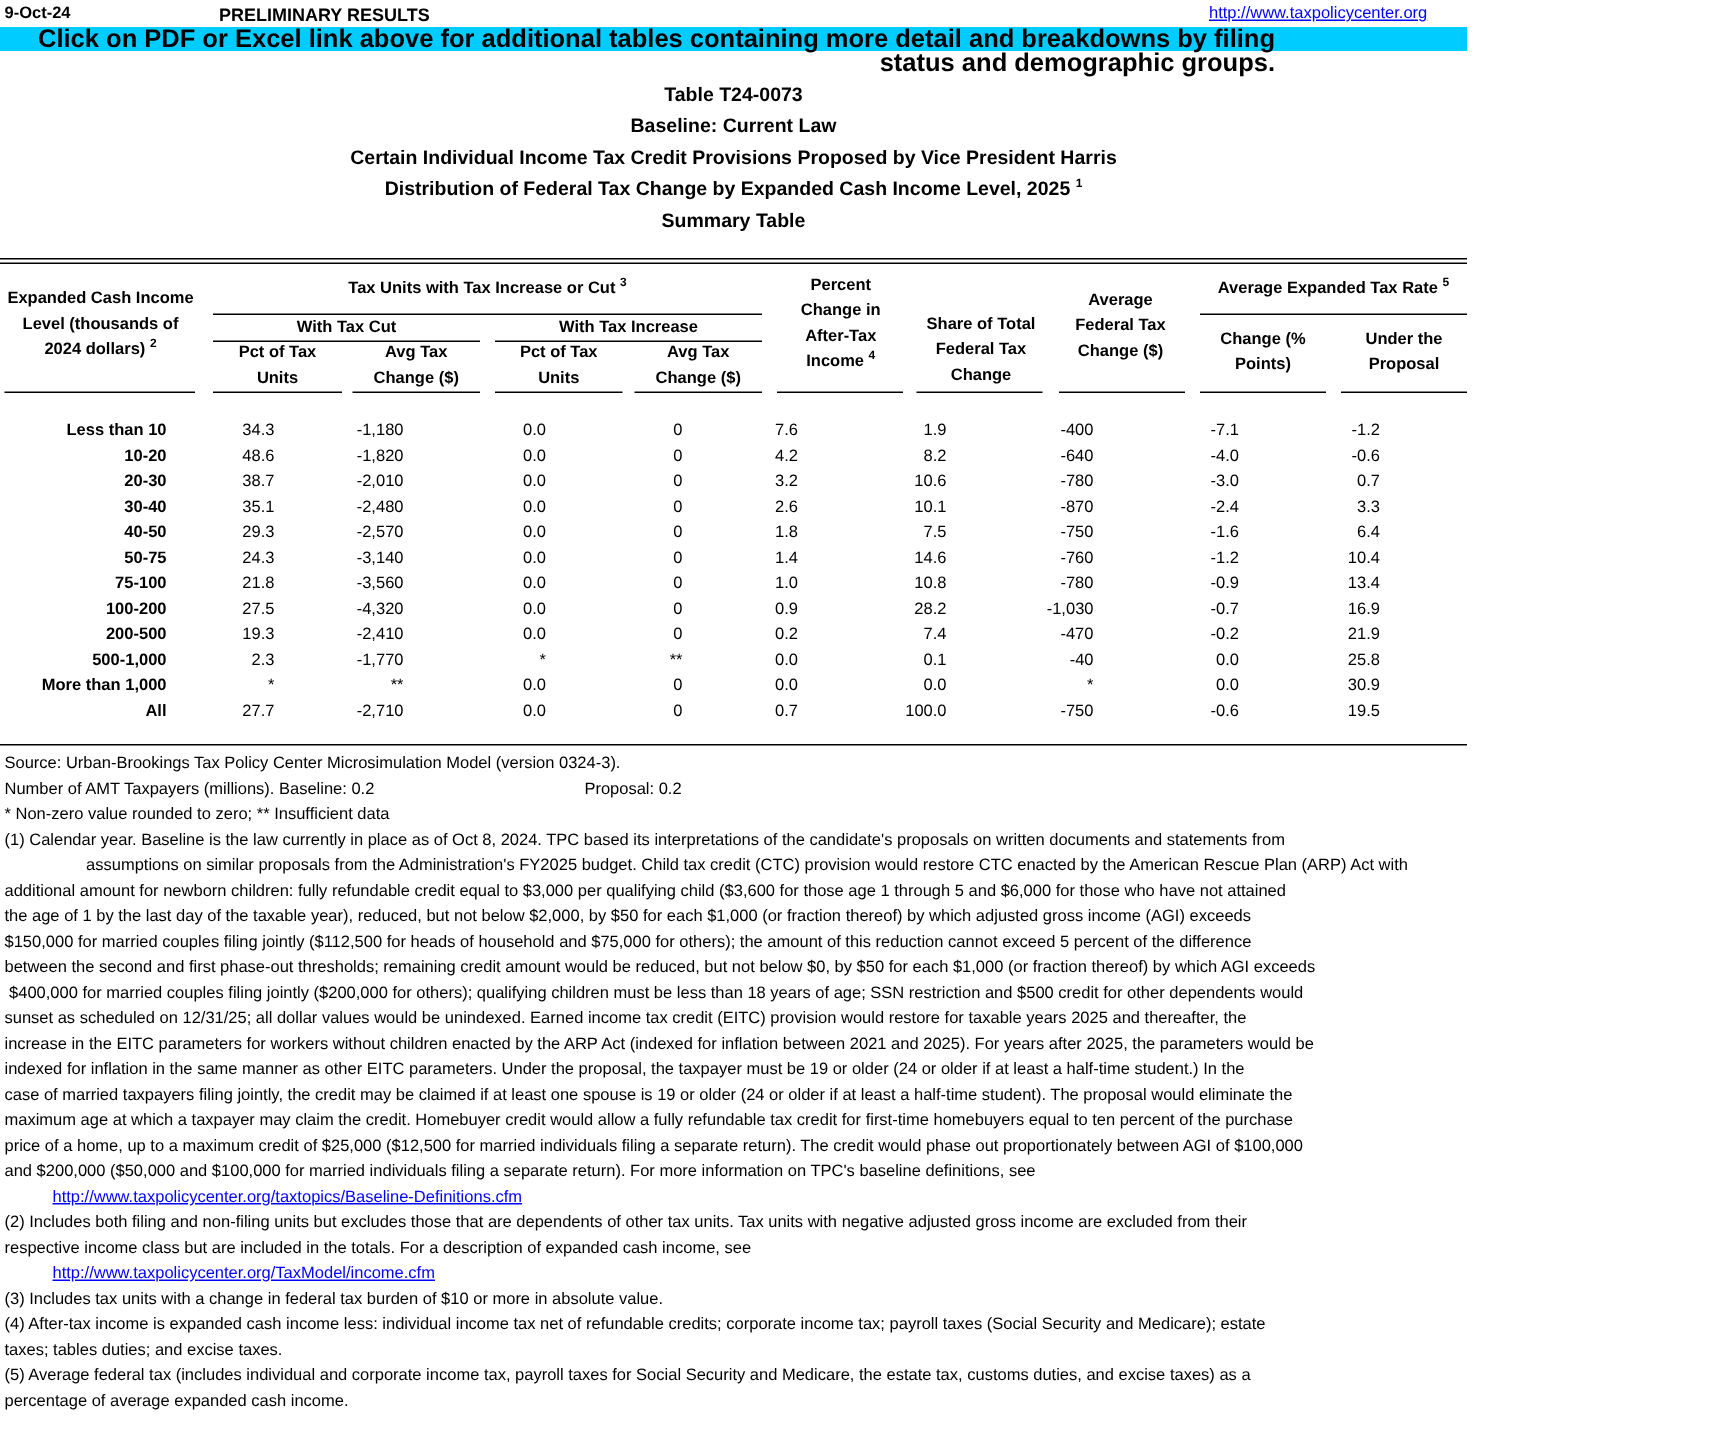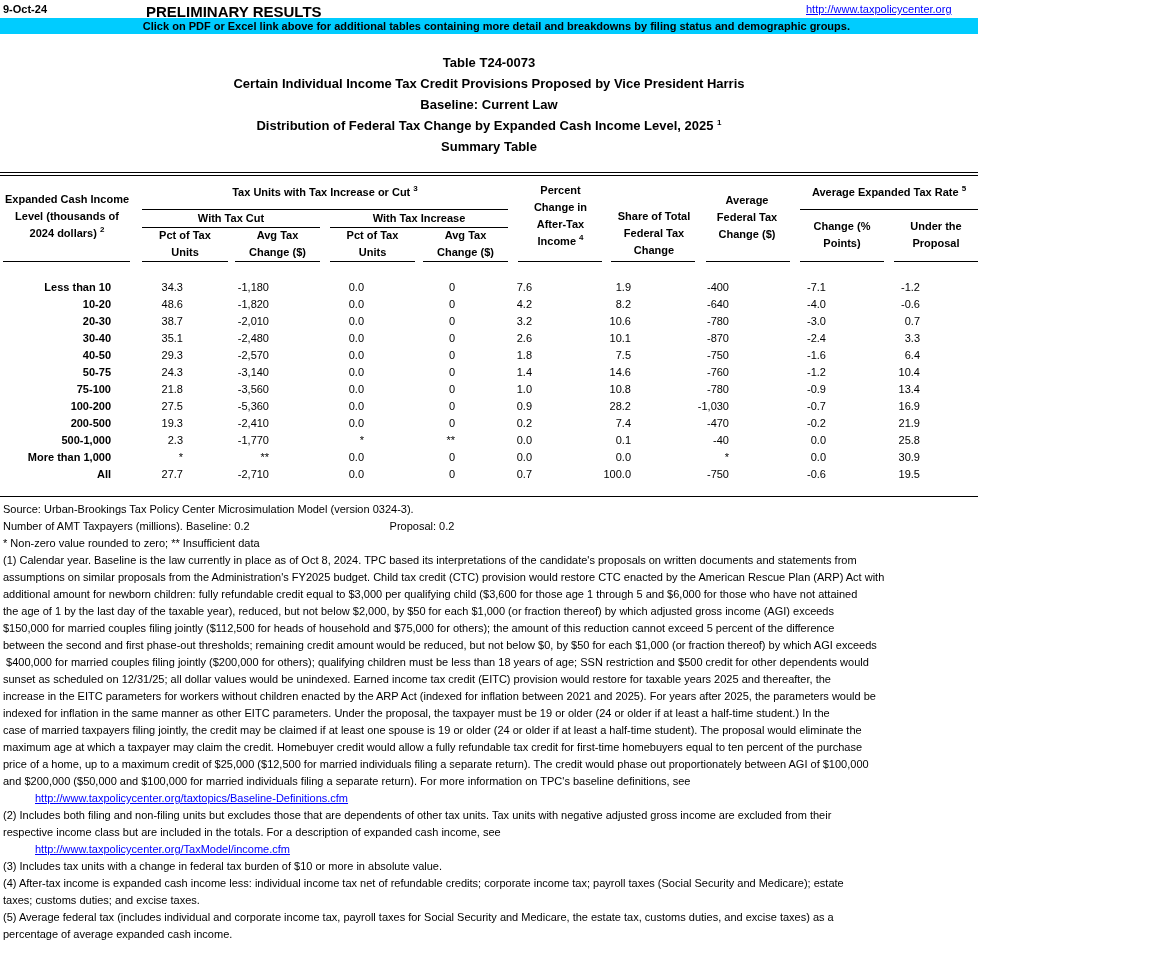--- a/index.html
+++ b/index.html
@@ -3,25 +3,25 @@
 <meta charset="utf-8">
 <style>
   html, body { margin: 0; padding: 0; background: #ffffff; }
   body {
     width: 1152px; height: 958px; overflow: hidden; position: relative;
     font-family: "Liberation Sans", "DejaVu Sans", sans-serif;
     color: #000; font-size: 11px;
   }
   .abs { position: absolute; }
   .date { left: 3px; top: 3px; font-weight: bold; font-size: 11px; }
-  .prelim { left: 146px; top: 3px; font-weight: bold; font-size: 15px; }
+  .prelim { left: 146px; top: 3px; font-weight: bold; font-size: 12px; }
   .toplink { left: 806px; top: 3px; font-size: 11px; color: #0000ff; text-decoration: underline; cursor: pointer; }
   .banner {
     left: 0; top: 18px; width: 978px; height: 16px; background: #00ccff;
-    font-weight: bold; font-size: 11px; text-align: right; box-sizing: border-box;
+    font-weight: bold; font-size: 17px; text-align: right; box-sizing: border-box;
     padding-right: 128px; line-height: 16px;
   }
   .titles { left: 0; top: 54px; width: 978px; text-align: center; font-weight: bold; font-size: 13px; }
   .titles div { height: 21px; line-height: 18px; }
   sup { font-size: 8px; vertical-align: super; line-height: 0; }
 
   .dbl-line { left: 0; width: 978px; height: 0; border-top: 1px solid #000; }
 
   .hdr { font-weight: bold; font-size: 11px; text-align: center; line-height: 17px; }
   .uline { border-bottom: 1px solid #000; height: 0; }
@@ -39,22 +39,22 @@
 </head>
 <body>
 
 <div class="abs date">9-Oct-24</div>
 <div class="abs prelim">PRELIMINARY RESULTS</div>
 <div class="abs toplink">http://www.taxpolicycenter.org</div>
 <div class="abs banner">Click on PDF or Excel link above for additional tables containing more detail and breakdowns by filing status and demographic groups.</div>
 
 <div class="abs titles">
   <div>Table T24-0073</div>
+  <div>Baseline: Current Law</div>
   <div>Certain Individual Income Tax Credit Provisions Proposed by Vice President Harris</div>
-  <div>Baseline: Current Law</div>
   <div><span>Distribution of Federal Tax Change by Expanded Cash Income Level, 2025</span> <sup>1</sup></div>
   <div>Summary Table</div>
 </div>
 
 <div class="abs dbl-line" style="top:172px;"></div>
 <div class="abs dbl-line" style="top:175px;"></div>
 
 <div class="abs hdr" style="left:0;top:191px;width:134px;">
   <div>Expanded Cash Income</div>
   <div>Level (thousands of</div>
@@ -212,21 +212,21 @@
         <td class="c4">0</td>
         <td class="c5">1.0</td>
         <td class="c6">10.8</td>
         <td class="c7">-780</td>
         <td class="c8">-0.9</td>
         <td class="c9">13.4</td>
       </tr>
       <tr>
         <td class="lbl">100-200</td>
         <td class="c1">27.5</td>
-        <td class="c2">-5,360</td>
+        <td class="c2">-4,320</td>
         <td class="c3">0.0</td>
         <td class="c4">0</td>
         <td class="c5">0.9</td>
         <td class="c6">28.2</td>
         <td class="c7">-1,030</td>
         <td class="c8">-0.7</td>
         <td class="c9">16.9</td>
       </tr>
       <tr>
         <td class="lbl">200-500</td>
@@ -282,21 +282,21 @@
 <div class="abs dbl-line" style="top:496px;"></div>
 
 <div class="abs notes">
   <div class="note-line">Source: Urban-Brookings Tax Policy Center Microsimulation Model (version 0324-3).</div>
   <div class="note-line">
     <span>Number of AMT Taxpayers (millions).  Baseline: 0.2</span><span style="display:inline-block;width:140px;"></span><span>Proposal: 0.2</span>
   </div>
   <div class="note-line">* Non-zero value rounded to zero; ** Insufficient data</div>
   <div id="n1">
       <div class="note-line" style="white-space: pre;">(1) Calendar year. Baseline is the law currently in place as of Oct 8, 2024. TPC based its interpretations of the candidate's proposals on written documents and statements from</div>
-      <div class="note-line" style="white-space: pre;">assumptions on similar proposals from the Administration's FY2025 budget. Child tax credit (CTC) provision would restore CTC enacted by the American Rescue Plan (ARP) Act with</div>
+      <div class="note-line" style="white-space: pre; text-align: center;">assumptions on similar proposals from the Administration's FY2025 budget. Child tax credit (CTC) provision would restore CTC enacted by the American Rescue Plan (ARP) Act with</div>
       <div class="note-line" style="white-space: pre;">additional amount for newborn children: fully refundable credit equal to $3,000 per qualifying child ($3,600 for those age 1 through 5 and $6,000 for those who have not attained</div>
       <div class="note-line" style="white-space: pre;">the age of 1 by the last day of the taxable year), reduced, but not below $2,000, by $50 for each $1,000 (or fraction thereof) by which adjusted gross income (AGI) exceeds</div>
       <div class="note-line" style="white-space: pre;">$150,000 for married couples filing jointly ($112,500 for heads of household and $75,000 for others); the amount of this reduction cannot exceed 5 percent of the difference</div>
       <div class="note-line" style="white-space: pre;">between the second and first phase-out thresholds; remaining credit amount would be reduced, but not below $0, by $50 for each $1,000 (or fraction thereof) by which AGI exceeds</div>
       <div class="note-line" style="white-space: pre;"> $400,000 for married couples filing jointly ($200,000 for others); qualifying children must be less than 18 years of age; SSN restriction and $500 credit for other dependents would</div>
       <div class="note-line" style="white-space: pre;">sunset as scheduled on 12/31/25; all dollar values would be unindexed. Earned income tax credit (EITC) provision would restore for taxable years 2025 and thereafter, the</div>
       <div class="note-line" style="white-space: pre;">increase in the EITC parameters for workers without children enacted by the ARP Act (indexed for inflation between 2021 and 2025). For years after 2025, the parameters would be</div>
       <div class="note-line" style="white-space: pre;">indexed for inflation in the same manner as other EITC parameters. Under the proposal, the taxpayer must be 19 or older (24 or older if at least a half-time student.) In the</div>
       <div class="note-line" style="white-space: pre;">case of married taxpayers filing jointly, the credit may be claimed if at least one spouse is 19 or older (24 or older if at least a half-time student). The proposal would eliminate the</div>
       <div class="note-line" style="white-space: pre;">maximum age at which a taxpayer may claim the credit. Homebuyer credit would allow a fully refundable tax credit for first-time homebuyers equal to ten percent of the purchase</div>
@@ -305,19 +305,19 @@
     </div>
   <div class="note-line"><a>http://www.taxpolicycenter.org/taxtopics/Baseline-Definitions.cfm</a></div>
   <div id="n2">
       <div class="note-line" style="white-space: pre;">(2) Includes both filing and non-filing units but excludes those that are dependents of other tax units. Tax units with negative adjusted gross income are excluded from their</div>
       <div class="note-line" style="white-space: pre;">respective income class but are included in the totals. For a description of expanded cash income, see</div>
     </div>
   <div class="note-line"><a>http://www.taxpolicycenter.org/TaxModel/income.cfm</a></div>
   <div class="note-line">(3) Includes tax units with a change in federal tax burden of $10 or more in absolute value.</div>
   <div id="n4">
       <div class="note-line" style="white-space: pre;">(4) After-tax income is expanded cash income less: individual income tax net of refundable credits; corporate income tax; payroll taxes (Social Security and Medicare); estate</div>
-      <div class="note-line" style="white-space: pre;">taxes; customs duties; and excise taxes.</div>
+      <div class="note-line" style="white-space: pre;">taxes; tables duties; and excise taxes.</div>
     </div>
   <div id="n5">
       <div class="note-line" style="white-space: pre;">(5) Average federal tax (includes individual and corporate income tax, payroll taxes for Social Security and Medicare, the estate tax, customs duties, and excise taxes) as a</div>
       <div class="note-line" style="white-space: pre;">percentage of average expanded cash income.</div>
     </div>
 </div>
 
 </body></html>

